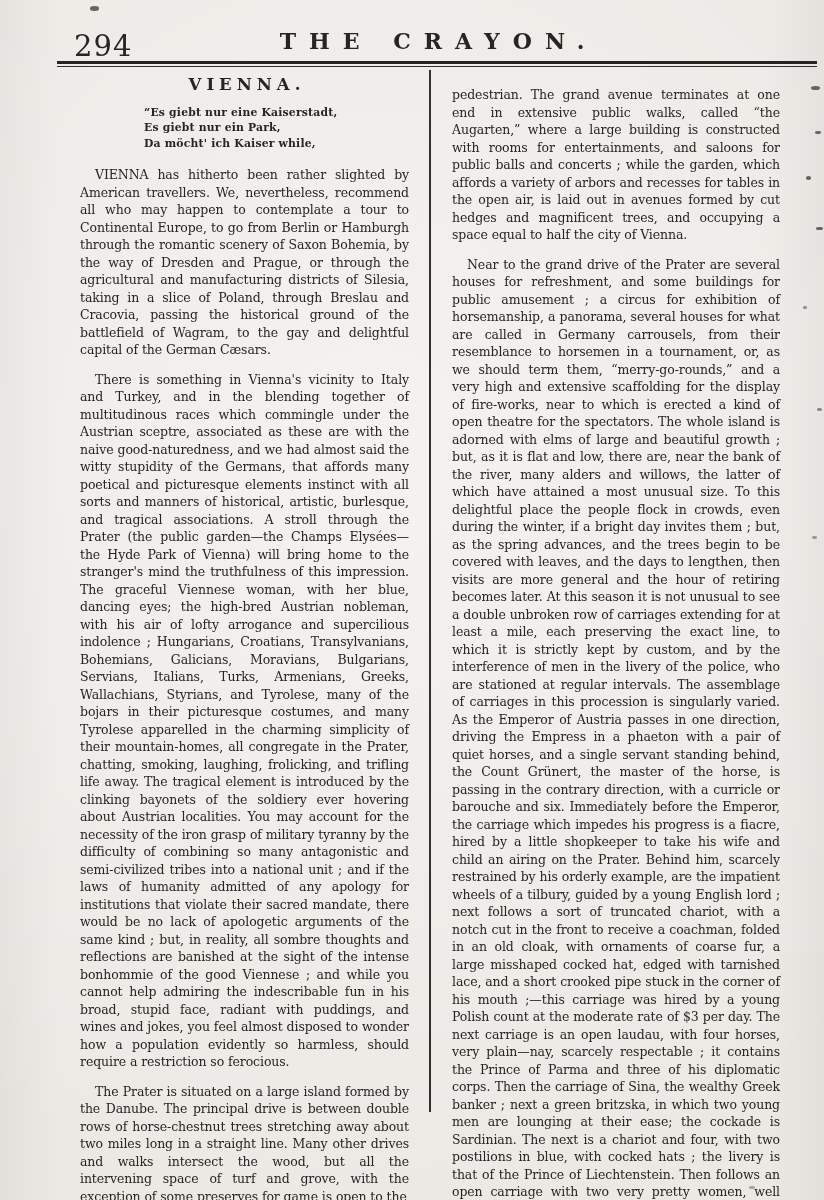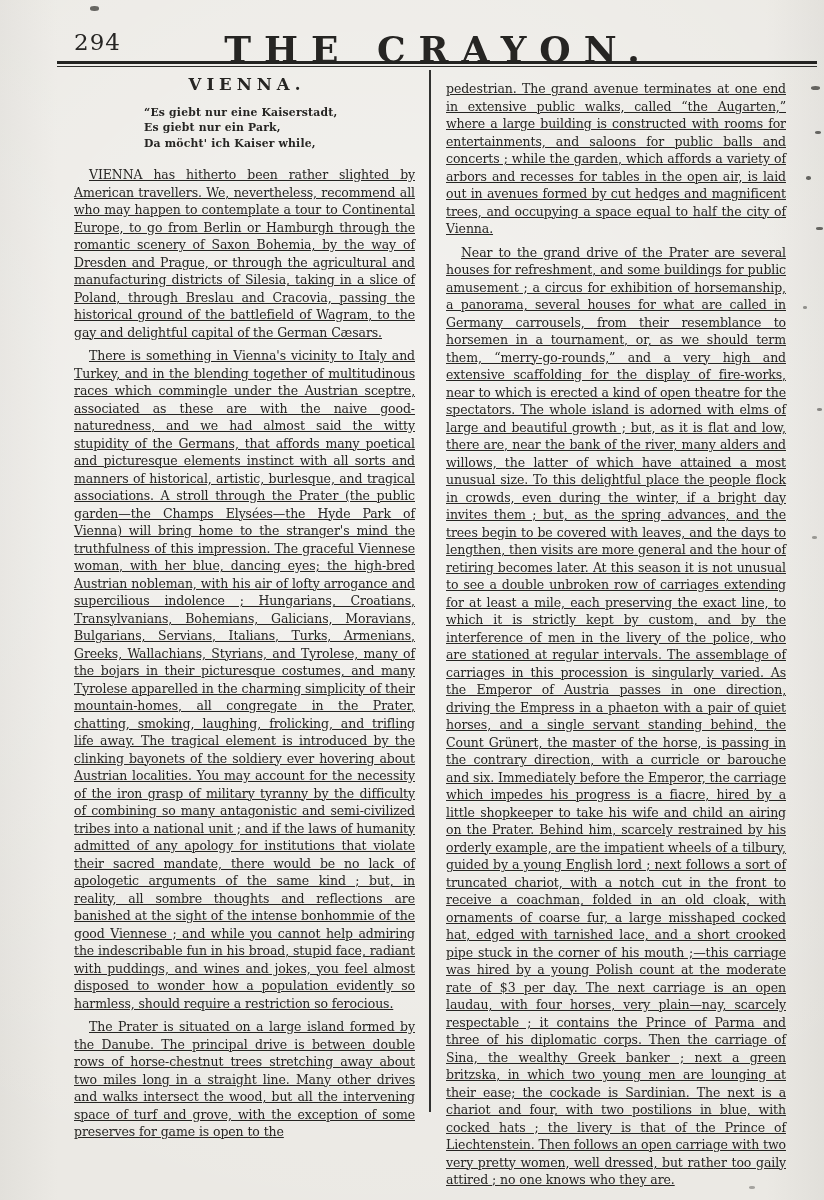--- a/index.html
+++ b/index.html
@@ -11,26 +11,26 @@
     color:#262523;
     background:
       radial-gradient(120% 90% at 45% 38%, rgba(255,255,255,0.45), rgba(255,255,255,0) 72%),
       linear-gradient(90deg, #e2e0db, #ebe9e4 7%, #ebe9e4 93%, #e1dfda);
     background-color:#e8e6e1;
   }
 
   
   .pagenum {
     position:absolute; left:74px; top:29px;
-    font-size:23px; letter-spacing:1px;
+    font-size:29px; letter-spacing:1px;
   }
   .masthead {
     position:absolute; left:0; right:0; top:28px; margin:0;
     text-align:center;
-    font-size:36px; font-weight:bold;
+    font-size:22px; font-weight:bold;
     letter-spacing:13px;
     text-indent:13px; 
     padding-left:40px;
   }
   .double-rule { position:absolute; left:57px; top:61px; width:760px; }
   .double-rule .rt { height:3px; background:#242422; }
   .double-rule .rb { height:1px; background:#2e2e2c; margin-top:2px; }
 
   
   .col {
@@ -55,21 +55,21 @@
     text-align:center;
     font-size:16.5px; font-weight:bold;
     letter-spacing:5px; text-indent:5px;
   }
   .epigraph {
     margin:4px 0 15px 76px;
     font-size:10.8px; font-weight:bold;
     line-height:15.5px;
     text-align:left; letter-spacing:0.2px;
   }
-  .para { margin:6px; text-indent:15px;text-decoration:underline; }
+  .para { margin:12px; text-indent:15px; }
   .para.no-indent { text-indent:0; }
 
   
   .speck {
     position:absolute; background:#3a3936;
     border-radius:45%; opacity:0.75;
   }
   .s1 { left:90px;  top:6px;    width:9px; height:5px; }
   .s2 { left:811px; top:86px;   width:9px; height:4px; }
   .s3 { left:815px; top:131px;  width:6px; height:3px; }

